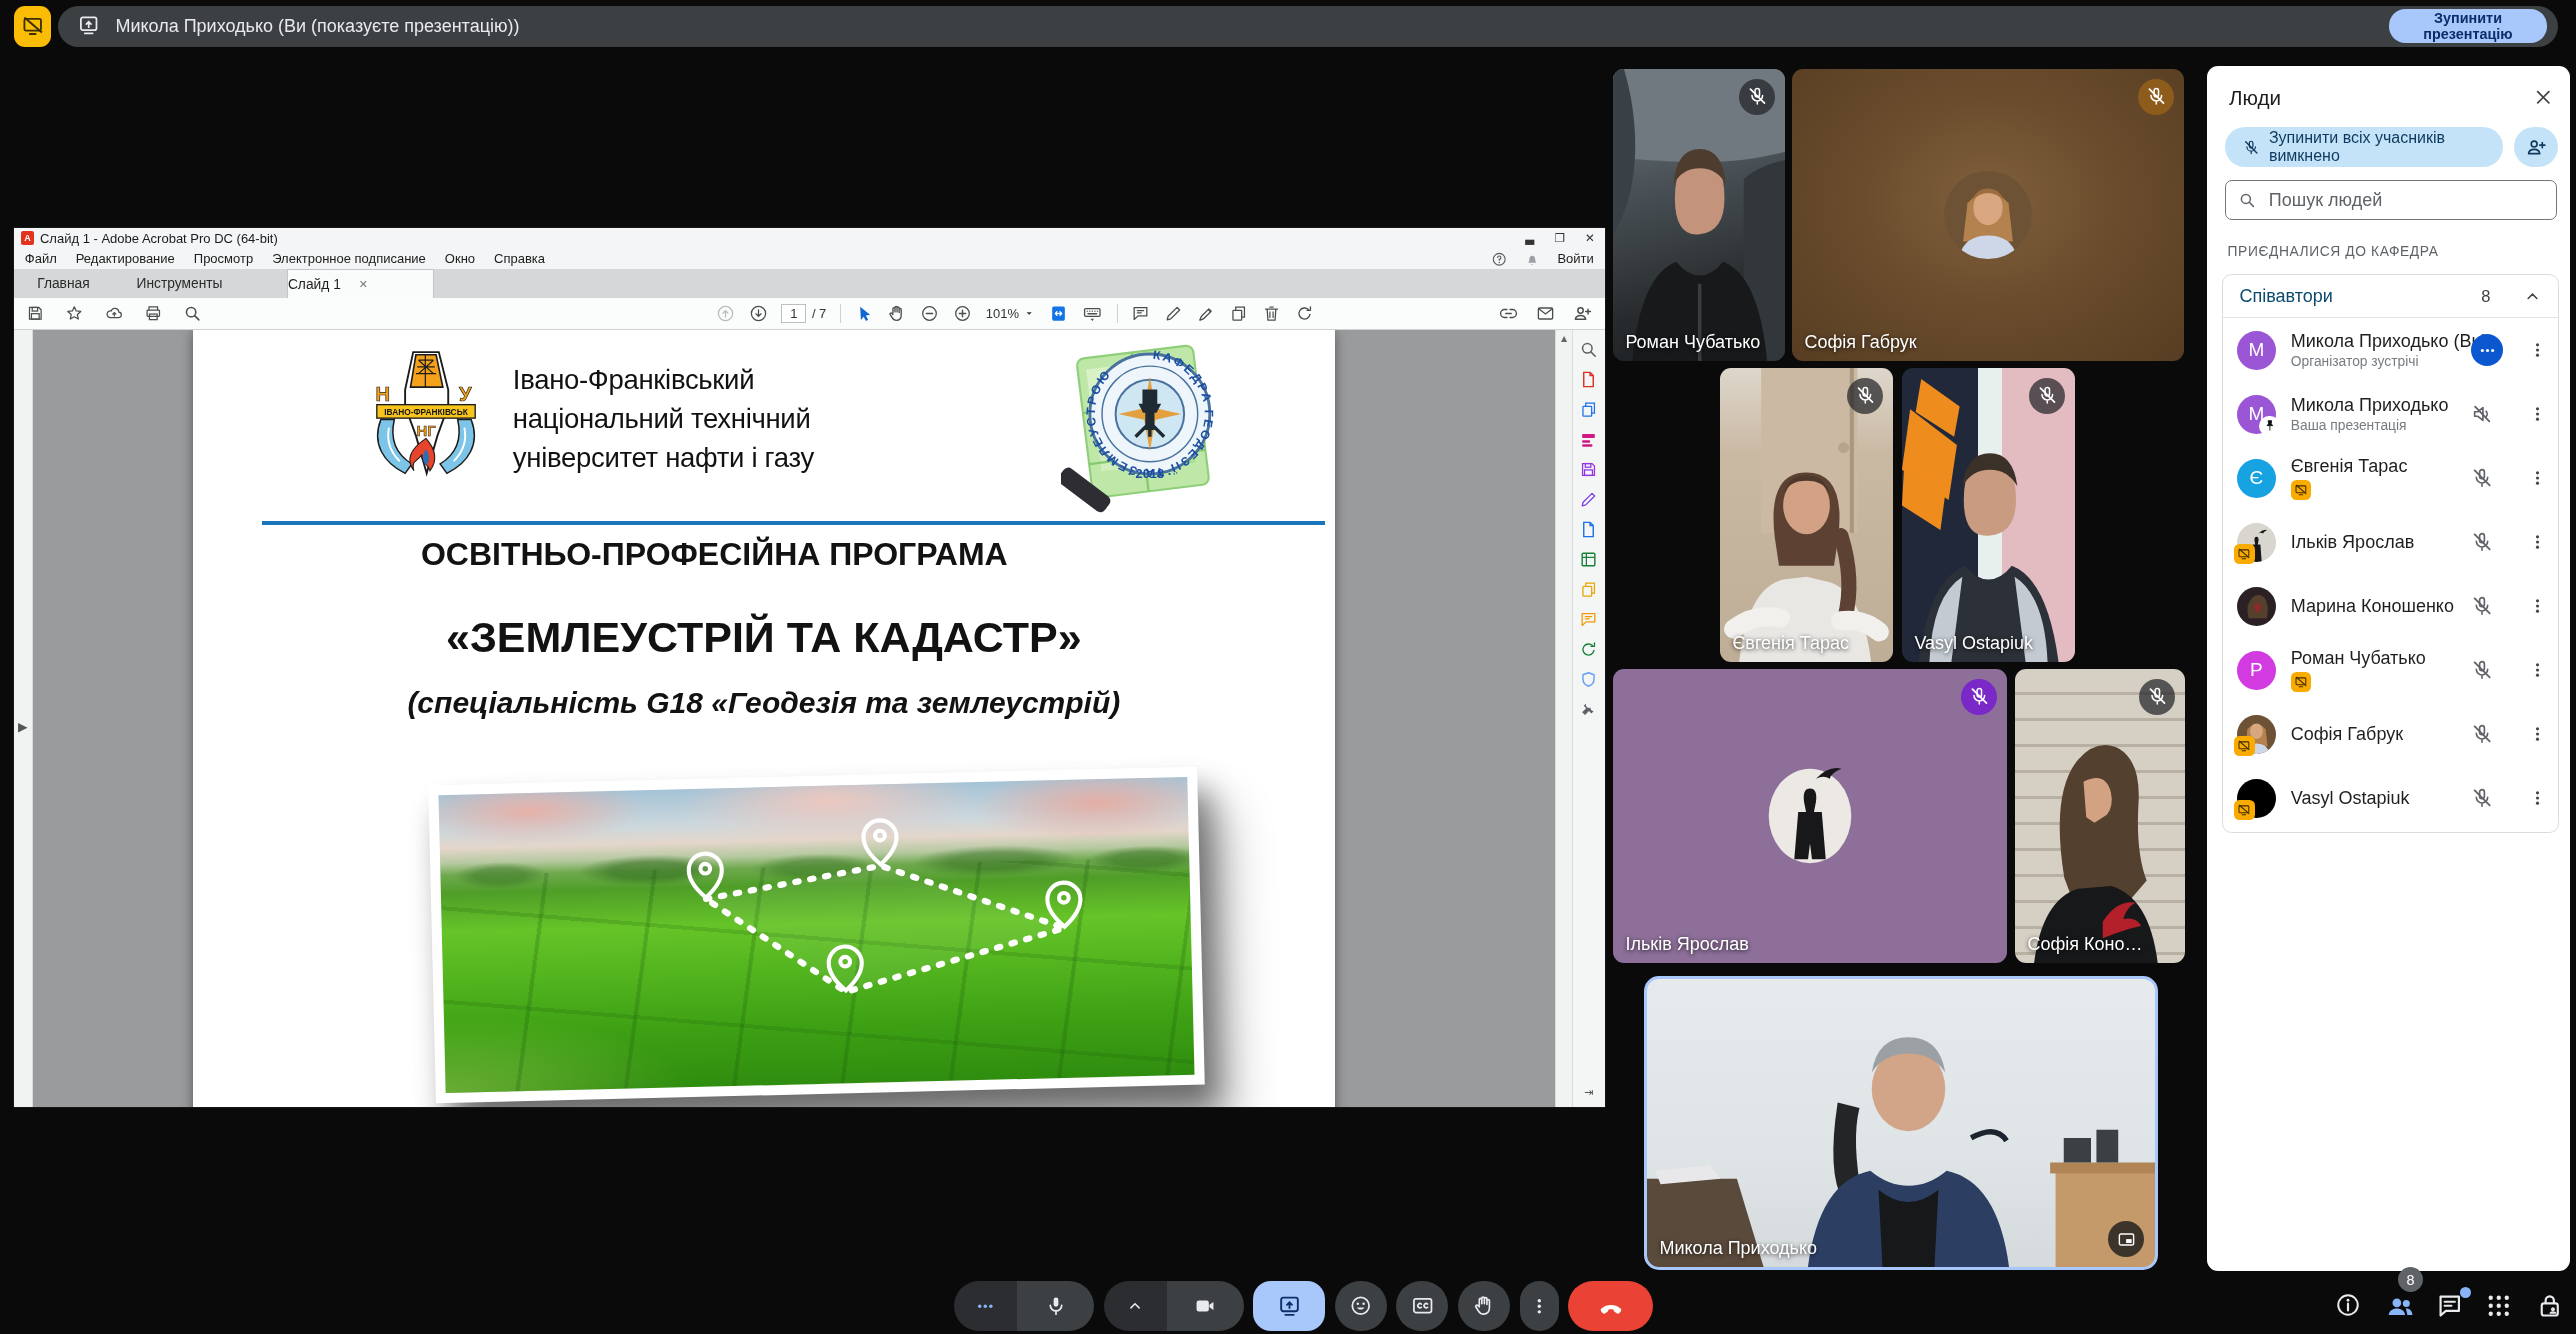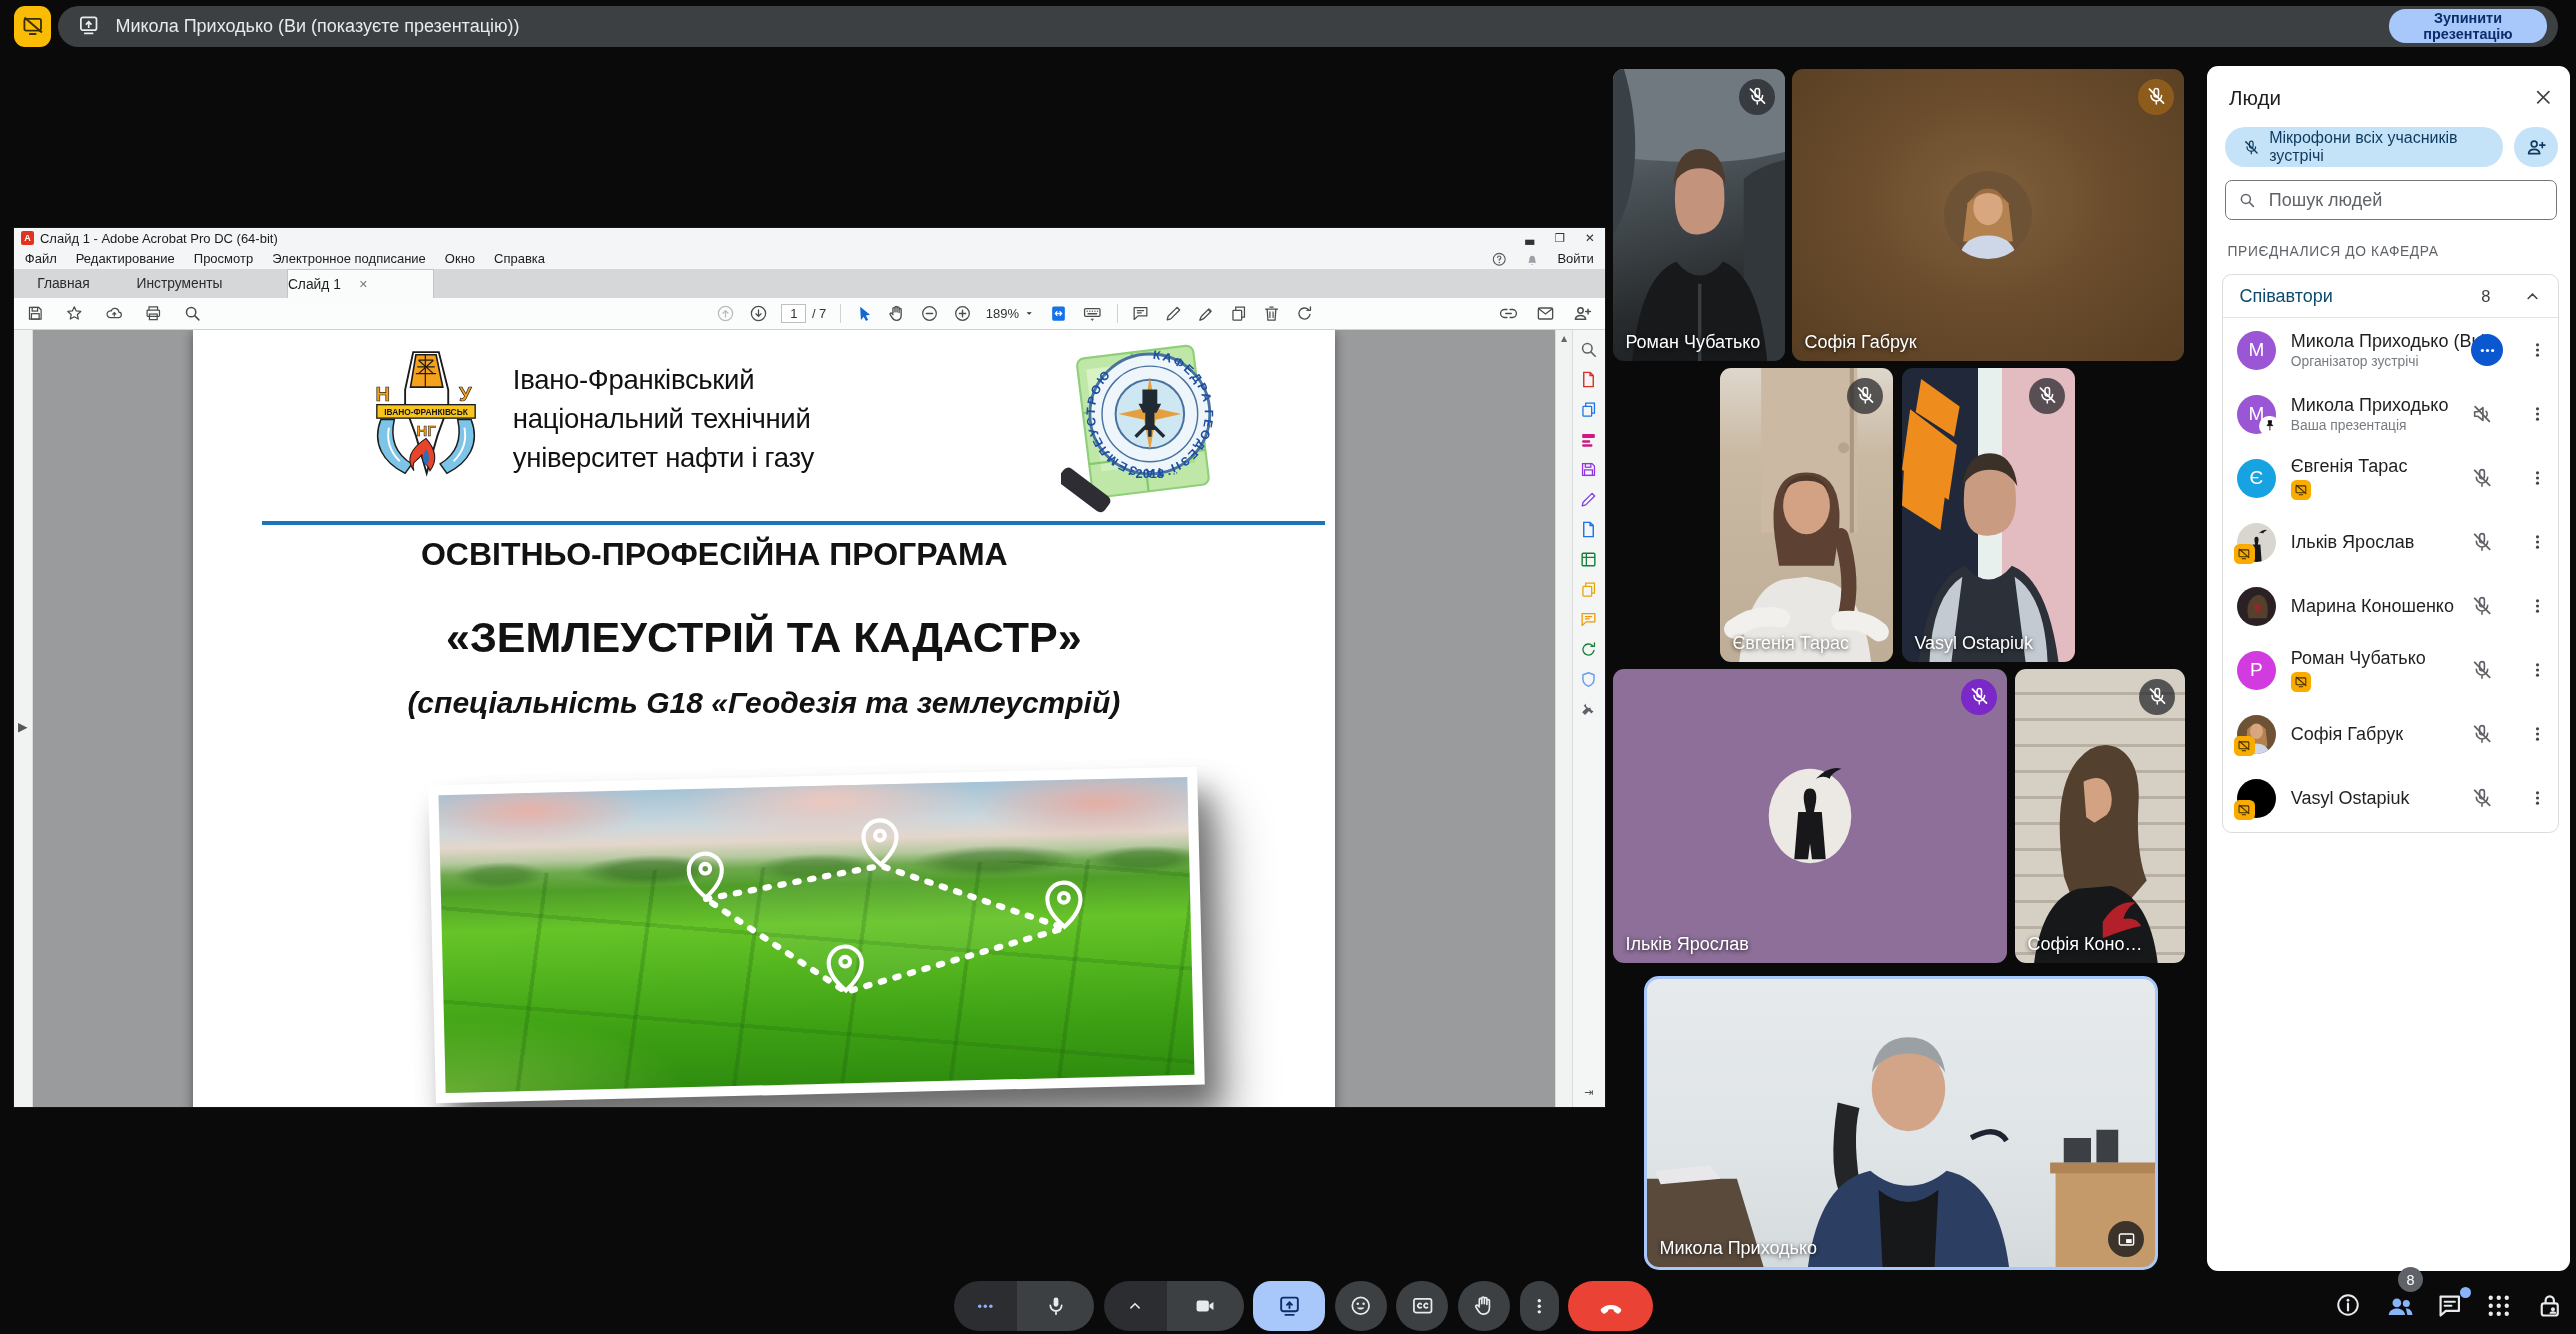--- a/index.html
+++ b/index.html
@@ -514,21 +514,21 @@
       <svg class="i" width="19" height="19" viewBox="0 0 24 24">
           <use href="#sy-hand"></use>
         </svg>
       <svg class="i" width="19" height="19" viewBox="0 0 24 24">
           <use href="#sy-minus-c"></use>
         </svg>
       <svg class="i" width="19" height="19" viewBox="0 0 24 24">
           <use href="#sy-plus-c"></use>
         </svg>
       <span class="zoombox">
-        <span>189%</span>
+        <span>101%</span>
         <svg class="i" width="12.4" height="12.4" viewBox="0 0 24 24">
             <use href="#sy-caret-down"></use>
           </svg>
       </span>
       <svg class="i" width="19" height="19" viewBox="0 0 24 24">
           <use href="#sy-fit"></use>
         </svg>
       <svg class="i" width="20.6" height="20.6" viewBox="0 0 24 24">
           <use href="#sy-keyboard"></use>
         </svg>
@@ -818,21 +818,21 @@
     <button class="panel-close">
       <svg class="i" width="20.6" height="20.6" viewBox="0 0 24 24">
           <use href="#sy-close"></use>
         </svg>
     </button>
   </div>
   <div class="banner">
     <svg class="i" width="19" height="19" viewBox="0 0 24 24">
         <use href="#sy-mic-off"></use>
       </svg>
-    <span>Мікрофони всіх учасників зустрічі</span>
+    <span>Зупинити всіх учасників вимкнено</span>
   </div>
   <button class="add-pill">
     <svg class="i" width="20.6" height="20.6" viewBox="0 0 24 24">
         <use href="#sy-person-add"></use>
       </svg>
   </button>
   <div class="searchbox">
     <svg class="i" width="18" height="18" viewBox="0 0 24 24">
         <use href="#sy-search"></use>
       </svg>

